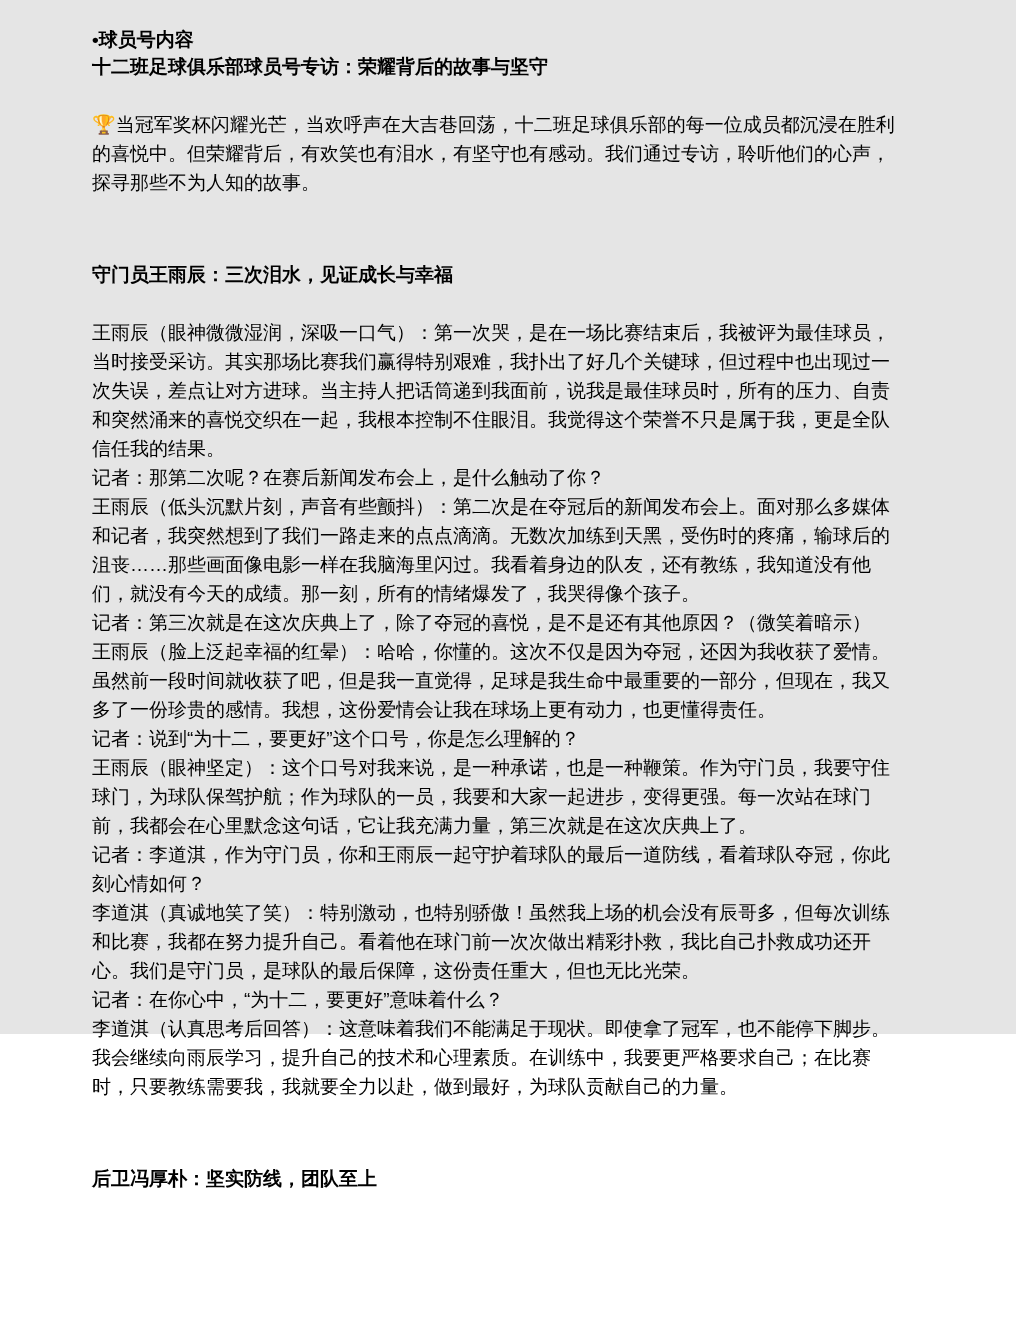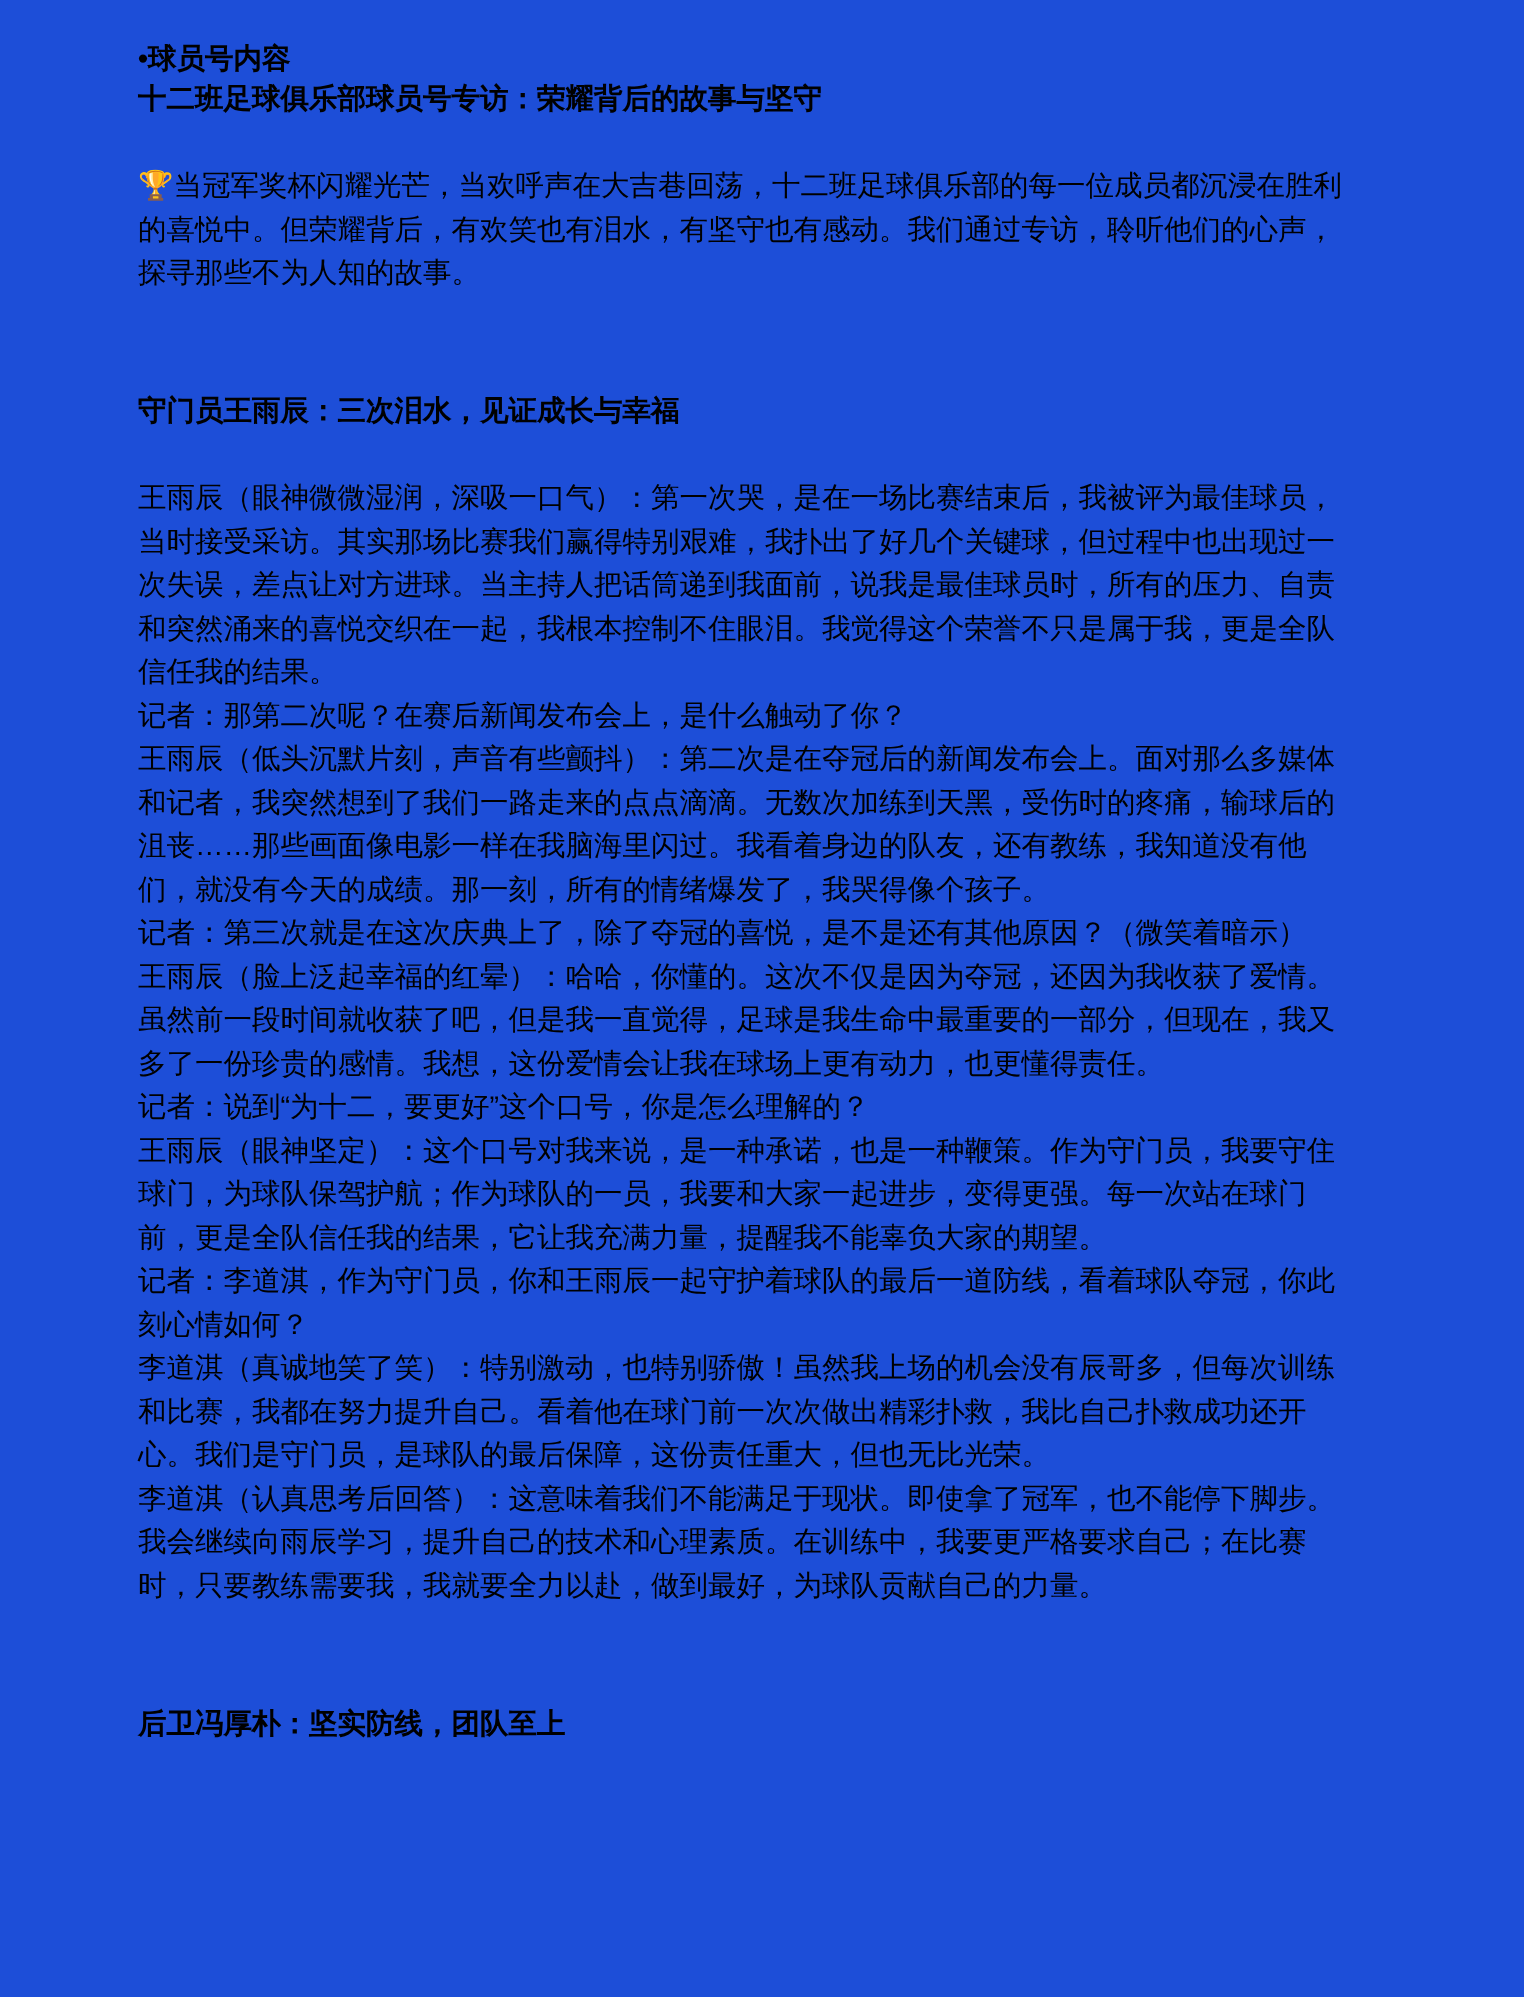--- a/index.html
+++ b/index.html
@@ -6,23 +6,23 @@
   html, body { background: #ffffff; }
   body {
     width: 1016px;
     height: 1331px;
     overflow: hidden;
     font-family: "Liberation Sans", "DejaVu Sans", sans-serif;
     color: #000000;
   }
   .page {
     width: 1016px;
-    height: 1331px;
+    height: 1034px;
     padding: 26px 112px 0 92px;
-    background: #1d4ed8;
+    background: #e5e5e5;
   }
   .bullet-title {
     font-size: 19px;
     font-weight: bold;
     line-height: 27px;
   }
   .article-title {
     font-size: 19px;
     font-weight: bold;
     line-height: 27px;
@@ -60,26 +60,27 @@
   <p class="intro body-para"><span class="trophy">🏆</span><span>当冠军奖杯闪耀光芒，当欢呼声在大吉巷回荡，十二班足球俱乐部的每一位成员都沉浸在胜利的喜悦中。但荣耀背后，有欢笑也有泪水，有坚守也有感动。我们通过专访，聆听他们的心声，探寻那些不为人知的故事。</span></p>
 
   <div>
     <div class="section-heading">守门员王雨辰：三次泪水，见证成长与幸福</div>
     <p class="body-para">王雨辰（眼神微微湿润，深吸一口气）：第一次哭，是在一场比赛结束后，我被评为最佳球员，当时接受采访。其实那场比赛我们赢得特别艰难，我扑出了好几个关键球，但过程中也出现过一次失误，差点让对方进球。当主持人把话筒递到我面前，说我是最佳球员时，所有的压力、自责和突然涌来的喜悦交织在一起，我根本控制不住眼泪。我觉得这个荣誉不只是属于我，更是全队信任我的结果。</p>
     <p class="body-para">记者：那第二次呢？在赛后新闻发布会上，是什么触动了你？</p>
     <p class="body-para">王雨辰（低头沉默片刻，声音有些颤抖）：第二次是在夺冠后的新闻发布会上。面对那么多媒体和记者，我突然想到了我们一路走来的点点滴滴。无数次加练到天黑，受伤时的疼痛，输球后的沮丧……那些画面像电影一样在我脑海里闪过。我看着身边的队友，还有教练，我知道没有他们，就没有今天的成绩。那一刻，所有的情绪爆发了，我哭得像个孩子。</p>
     <p class="body-para">记者：第三次就是在这次庆典上了，除了夺冠的喜悦，是不是还有其他原因？（微笑着暗示）</p>
     <p class="body-para">王雨辰（脸上泛起幸福的红晕）：哈哈，你懂的。这次不仅是因为夺冠，还因为我收获了爱情。虽然前一段时间就收获了吧，但是我一直觉得，足球是我生命中最重要的一部分，但现在，我又多了一份珍贵的感情。我想，这份爱情会让我在球场上更有动力，也更懂得责任。</p>
     <p class="body-para">记者：说到“为十二，要更好”这个口号，你是怎么理解的？</p>
-    <p class="body-para">王雨辰（眼神坚定）：这个口号对我来说，是一种承诺，也是一种鞭策。作为守门员，我要守住球门，为球队保驾护航；作为球队的一员，我要和大家一起进步，变得更强。每一次站在球门前，更是全队信任我的结果，它让我充满力量，提醒我不能辜负大家的期望。</p>
+    <p class="body-para">王雨辰（眼神坚定）：这个口号对我来说，是一种承诺，也是一种鞭策。作为守门员，我要守住球门，为球队保驾护航；作为球队的一员，我要和大家一起进步，变得更强。每一次站在球门前，我都会在心里默念这句话，它让我充满力量，第三次就是在这次庆典上了。</p>
   </div>
 
   <div>
     <p class="body-para">记者：李道淇，作为守门员，你和王雨辰一起守护着球队的最后一道防线，看着球队夺冠，你此刻心情如何？</p>
     <p class="body-para">李道淇（真诚地笑了笑）：特别激动，也特别骄傲！虽然我上场的机会没有辰哥多，但每次训练和比赛，我都在努力提升自己。看着他在球门前一次次做出精彩扑救，我比自己扑救成功还开心。我们是守门员，是球队的最后保障，这份责任重大，但也无比光荣。</p>
+    <p class="body-para">记者：在你心中，“为十二，要更好”意味着什么？</p>
     <p class="body-para">李道淇（认真思考后回答）：这意味着我们不能满足于现状。即使拿了冠军，也不能停下脚步。我会继续向雨辰学习，提升自己的技术和心理素质。在训练中，我要更严格要求自己；在比赛时，只要教练需要我，我就要全力以赴，做到最好，为球队贡献自己的力量。</p>
   </div>
 
   <div>
     <div class="section-heading">后卫冯厚朴：坚实防线，团队至上</div>
   </div>
 
 </div>
 
 </body></html>

